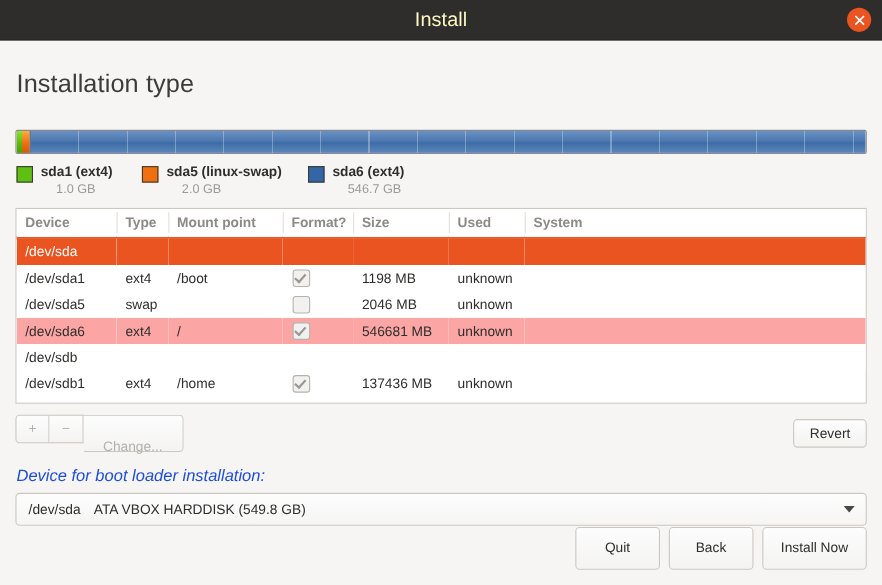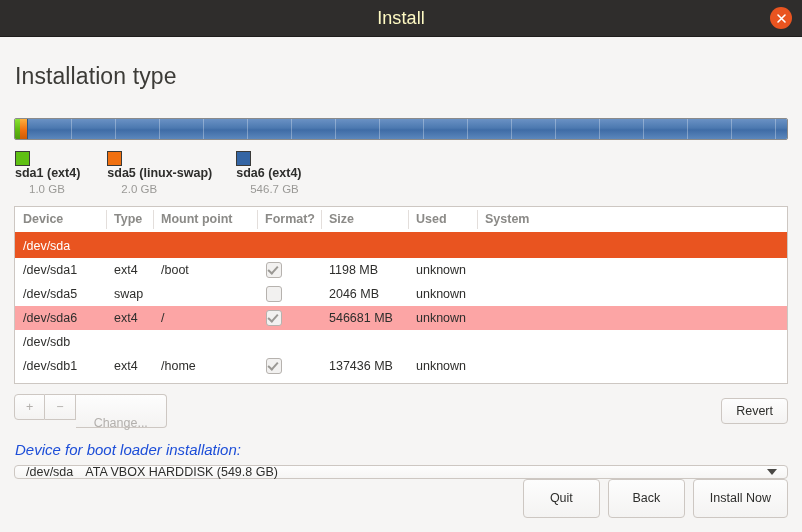--- a/index.html
+++ b/index.html
@@ -98,21 +98,21 @@
       rgba(255,255,255,.30) 43px,
       rgba(255,255,255,.30) 44px);
   }
 
   
   .legend {
     display: flex;
     margin-top: 9px;
     padding-left: 1px;
   }
-  .legend-item { display: flex; flex-direction: column; }
+  .legend-item { display: flex; }
   .legend-swatch {
     width: 13px;
     height: 13px;
     border: 1px solid #3a3a38;
     margin-top: 2px;
     margin-right: 7px;
     flex: none;
   }
   .legend-label {
     font-size: 12.5px;
@@ -248,21 +248,21 @@
   
   .boot-label {
     font-size: 15px;
     color: #1d4ed8;
     margin-top: 13px;
     padding-left: 1px;
     font-style: italic;
   }
   .combo {
     margin-top: 7px;
-    height: 14px;
+    height: 30px;
     border: 1px solid #cdc7c2;
     border-radius: 4px;
     background: linear-gradient(to bottom, #fdfdfd, #f6f5f4);
     display: flex;
     align-items: center;
     padding: 0 10px 0 11px;
     box-sizing: border-box;
     cursor: pointer;
   }
   .combo-text { font-size: 12.5px; color: #2e2e2c; flex: 1; }

